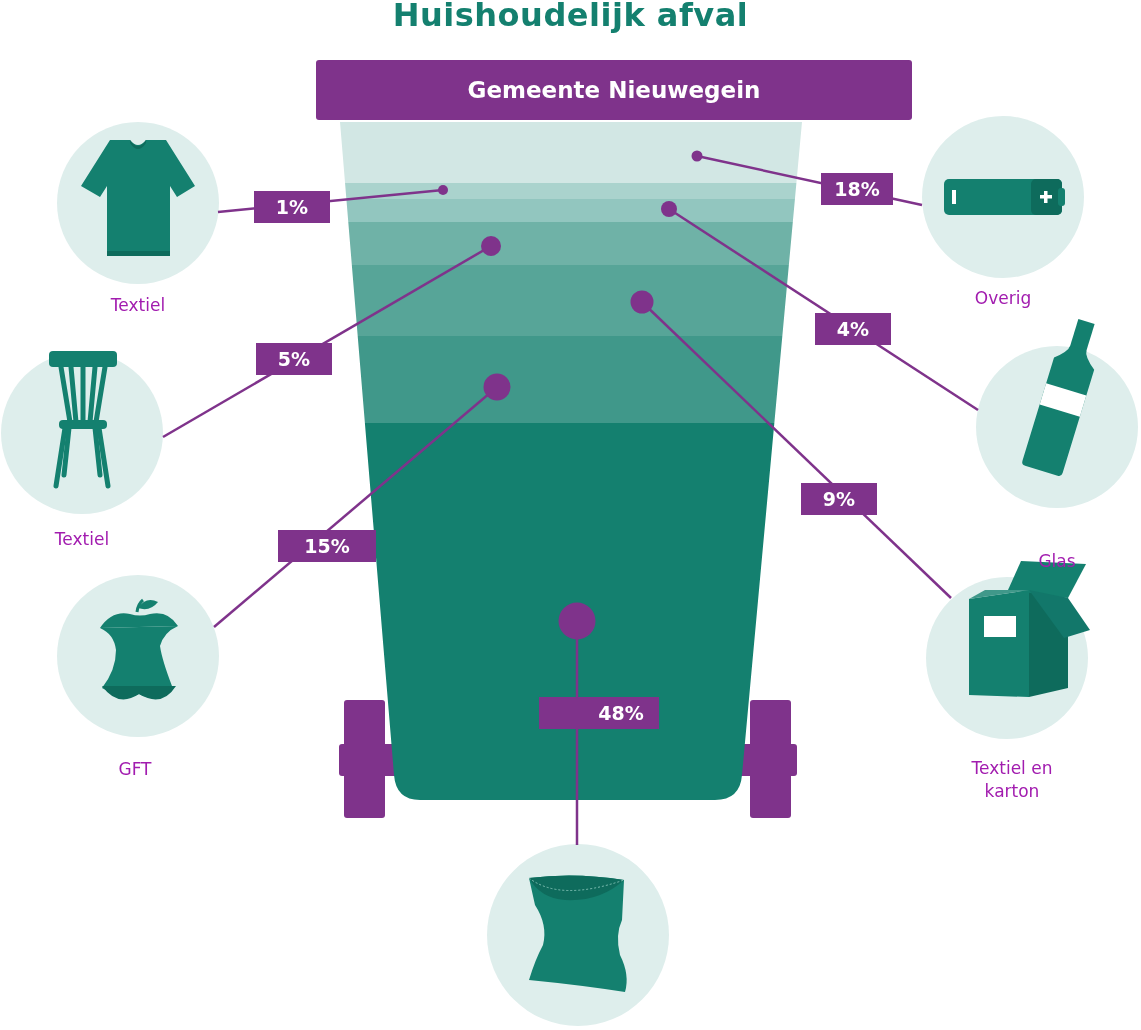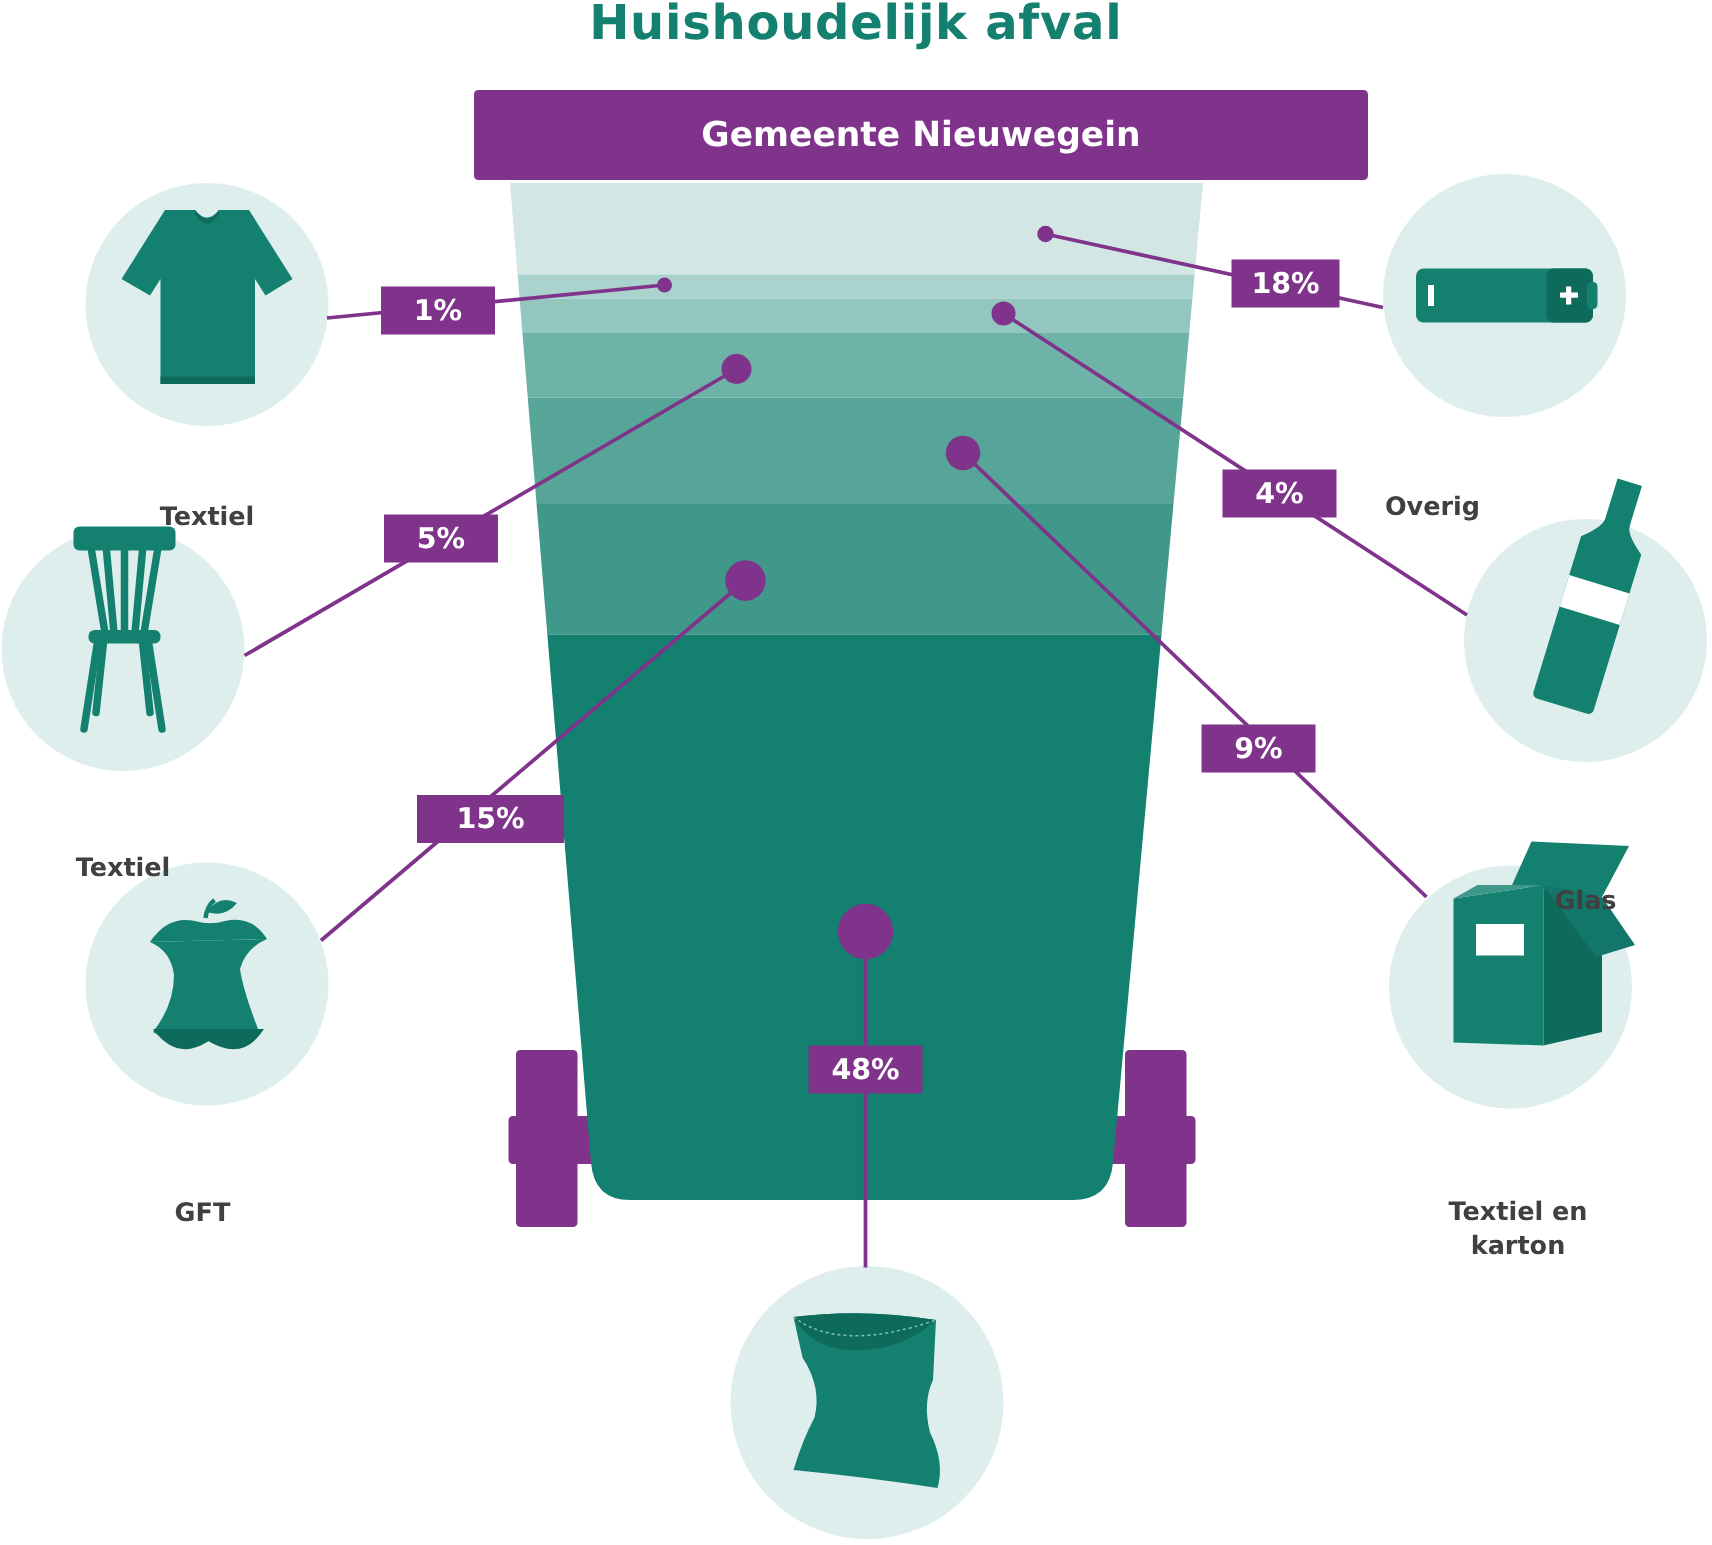--- a/index.html
+++ b/index.html
@@ -6,22 +6,22 @@
   body { width: 1141px; height: 1030px; position: relative; overflow: hidden;
          font-family: "DejaVu Sans", sans-serif; }
   .title { position: absolute; left: 0; top: -4px; width: 1141px; text-align: center;
            font-size: 32px; font-weight: bold; color: #14806f; letter-spacing: 0.5px; }
   .header-bar { position: absolute; left: 316px; top: 60px; width: 596px; height: 60px;
                 background: #7f338b; border-radius: 3px; color: #fff; font-weight: bold;
                 font-size: 23px; display: flex; align-items: center; justify-content: center; }
   svg.canvas { position: absolute; left: 0; top: 0; }
   .pct { position: absolute; background: #7f338b; color: #fff; font-weight: bold; font-size: 19px;
          display: flex; align-items: center; justify-content: center; height: 32px; }
-  .cat-label { position: absolute; color: #404040; font-weight: bold; font-size: 17px;
-               text-align: center; line-height: 23px; margin-top: 40px; }
+  .cat-label { position: absolute; color: #a21caf; font-weight: normal; font-size: 17px;
+               text-align: center; line-height: 23px; }
 </style>
 </head>
 <body>
 
 <div class="title">Huishoudelijk afval</div>
 
 <svg class="canvas" width="1141" height="1030" viewBox="0 0 1141 1030">
   <defs>
     <clipPath id="binClip">
       <path d="M340,122 L802,122 L742,775 Q740,800 715,800 L420,800 Q396,800 394,775 Z"></path>
@@ -139,23 +139,23 @@
 </svg>
 
 <div class="header-bar">Gemeente Nieuwegein</div>
 
 <div class="pct" style="left:254px;top:191px;width:76px;">1%</div>
 <div class="pct" style="left:256px;top:343px;width:76px;">5%</div>
 <div class="pct" style="left:278px;top:530px;width:98px;">15%</div>
 <div class="pct" style="left:821px;top:173px;width:72px;">18%</div>
 <div class="pct" style="left:815px;top:313px;width:76px;">4%</div>
 <div class="pct" style="left:801px;top:483px;width:76px;">9%</div>
-<div class="pct" style="left:539px;top:697px;width:76px;">48%</div>
+<div class="pct" style="left:539px;top:697px;width:76px;padding-left:44px;">48%</div>
 
 <div class="cat-label" style="left:70px;top:294px;width:136px;">Textiel</div>
 <div class="cat-label" style="left:14px;top:528px;width:136px;">Textiel</div>
 <div class="cat-label" style="left:67px;top:758px;width:136px;">GFT</div>
-<div class="cat-label" style="left:887px;top:287px;width:136px;">Overig</div>
+<div class="cat-label" style="left:935px;top:287px;width:136px;">Overig</div>
 <div class="cat-label" style="left:989px;top:550px;width:136px;">Glas</div>
 <div class="cat-label" style="left:932px;top:757px;width:160px;">
   <div>Textiel en</div>
   <div>karton</div>
 </div>
 
 </body></html>

